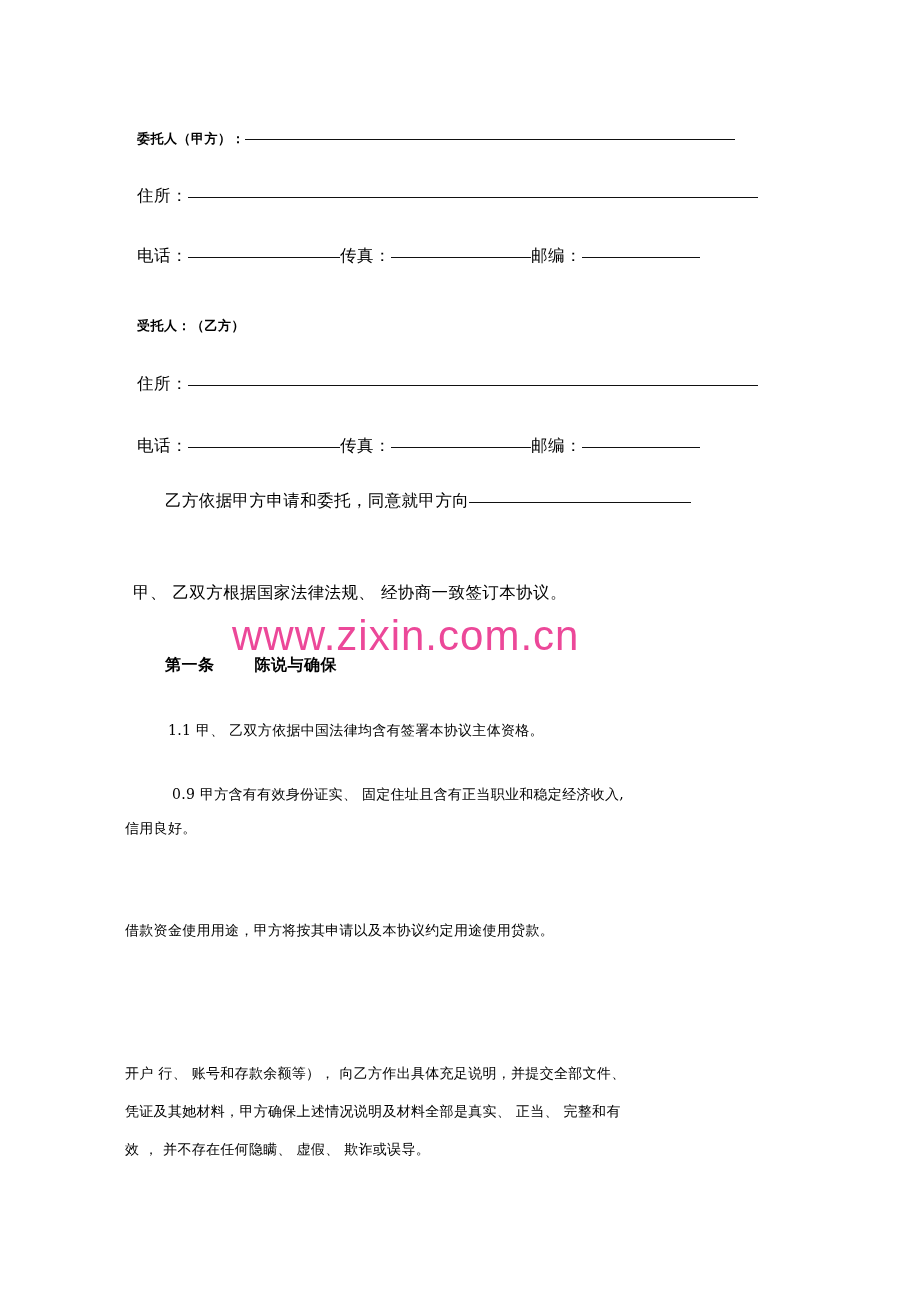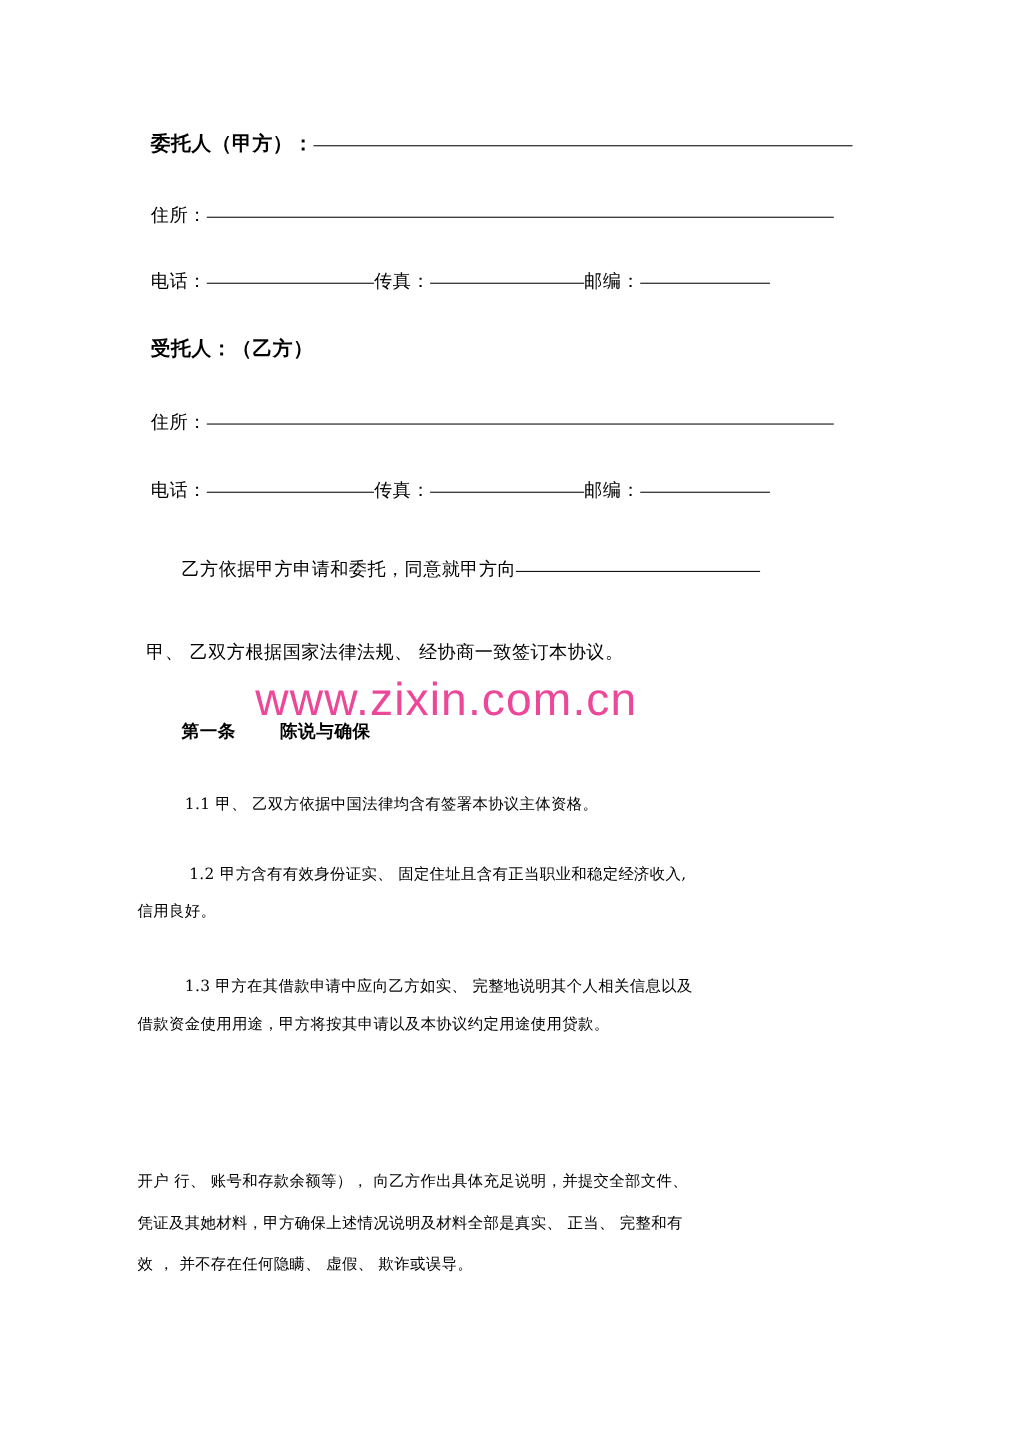--- a/index.html
+++ b/index.html
@@ -39,22 +39,23 @@
 
   .row {
     display: flex;
     align-items: baseline;
     white-space: nowrap;
   }
 
   .lbl-bold {
     font-family: "DejaVu Sans", "Liberation Sans", sans-serif;
     font-weight: bold;
-    font-size: 18px;
+    font-size: 13px;
     letter-spacing: 0.5px;
+    margin-top: 12px;
   }
 
   .lbl {
     font-family: "DejaVu Serif", "Liberation Serif", serif;
     font-size: 16.5px;
     letter-spacing: 0.5px;
   }
 
   .rule {
     display: inline-block;
@@ -129,39 +130,38 @@
 
   <div class="abs row" style="left:137px; top:435px;">
     <span class="lbl">电话：</span>
     <span class="rule" style="width:152px;"></span>
     <span class="lbl">传真：</span>
     <span class="rule" style="width:140px;"></span>
     <span class="lbl">邮编：</span>
     <span class="rule" style="width:118px;"></span>
   </div>
 
-  <div class="abs row" style="left:165px; top:493px;margin-top:17px;">
+  <div class="abs row" style="left:165px; top:493px;">
     <span class="para">乙方依据甲方申请和委托，同意就甲方向</span>
     <span class="rule" style="width:222px;"></span>
   </div>
 
 
   <div class="abs para" style="left:133px; top:585px;">甲、 乙双方根据国家法律法规、 经协商一致签订本协议。</div>
 
   <div class="abs row" style="left:165px; top:655px;">
     <span class="sec-head">第一条</span>
     <span class="gap-wide"></span>
     <span class="sec-head">陈说与确保</span>
   </div>
 
   <div class="abs para-wrap" style="left:168px; top:722px;">1.1 甲、 乙双方依据中国法律均含有签署本协议主体资格。</div>
 
-  <div class="abs para-wrap" style="left:172px; top:786px;">1.2 甲方含有有效身份证实、 固定住址且含有正当职业和稳定经济收入,</div>
+  <div class="abs para-wrap" style="left:172px; top:786px;">0.9 甲方含有有效身份证实、 固定住址且含有正当职业和稳定经济收入,</div>
   <div class="abs para-wrap" style="left:125px; top:820px;">信用良好。</div>
 
-  <div class="abs para-wrap" style="left:168px; top:888px;">1.3 甲方在其借款申请中应向乙方如实、 完整地说明其个人相关信息以及</div>
   <div class="abs para-wrap" style="left:125px; top:922px;">借款资金使用用途，甲方将按其申请以及本协议约定用途使用贷款。</div>
 
   <div class="abs para-wrap" style="left:125px; top:1065px;">开户 行、 账号和存款余额等）， 向乙方作出具体充足说明，并提交全部文件、</div>
   <div class="abs para-wrap" style="left:125px; top:1103px;">凭证及其她材料，甲方确保上述情况说明及材料全部是真实、 正当、 完整和有</div>
   <div class="abs para-wrap" style="left:125px; top:1141px;">效 ， 并不存在任何隐瞒、 虚假、 欺诈或误导。</div>
 
 </div>
 
 </body></html>

